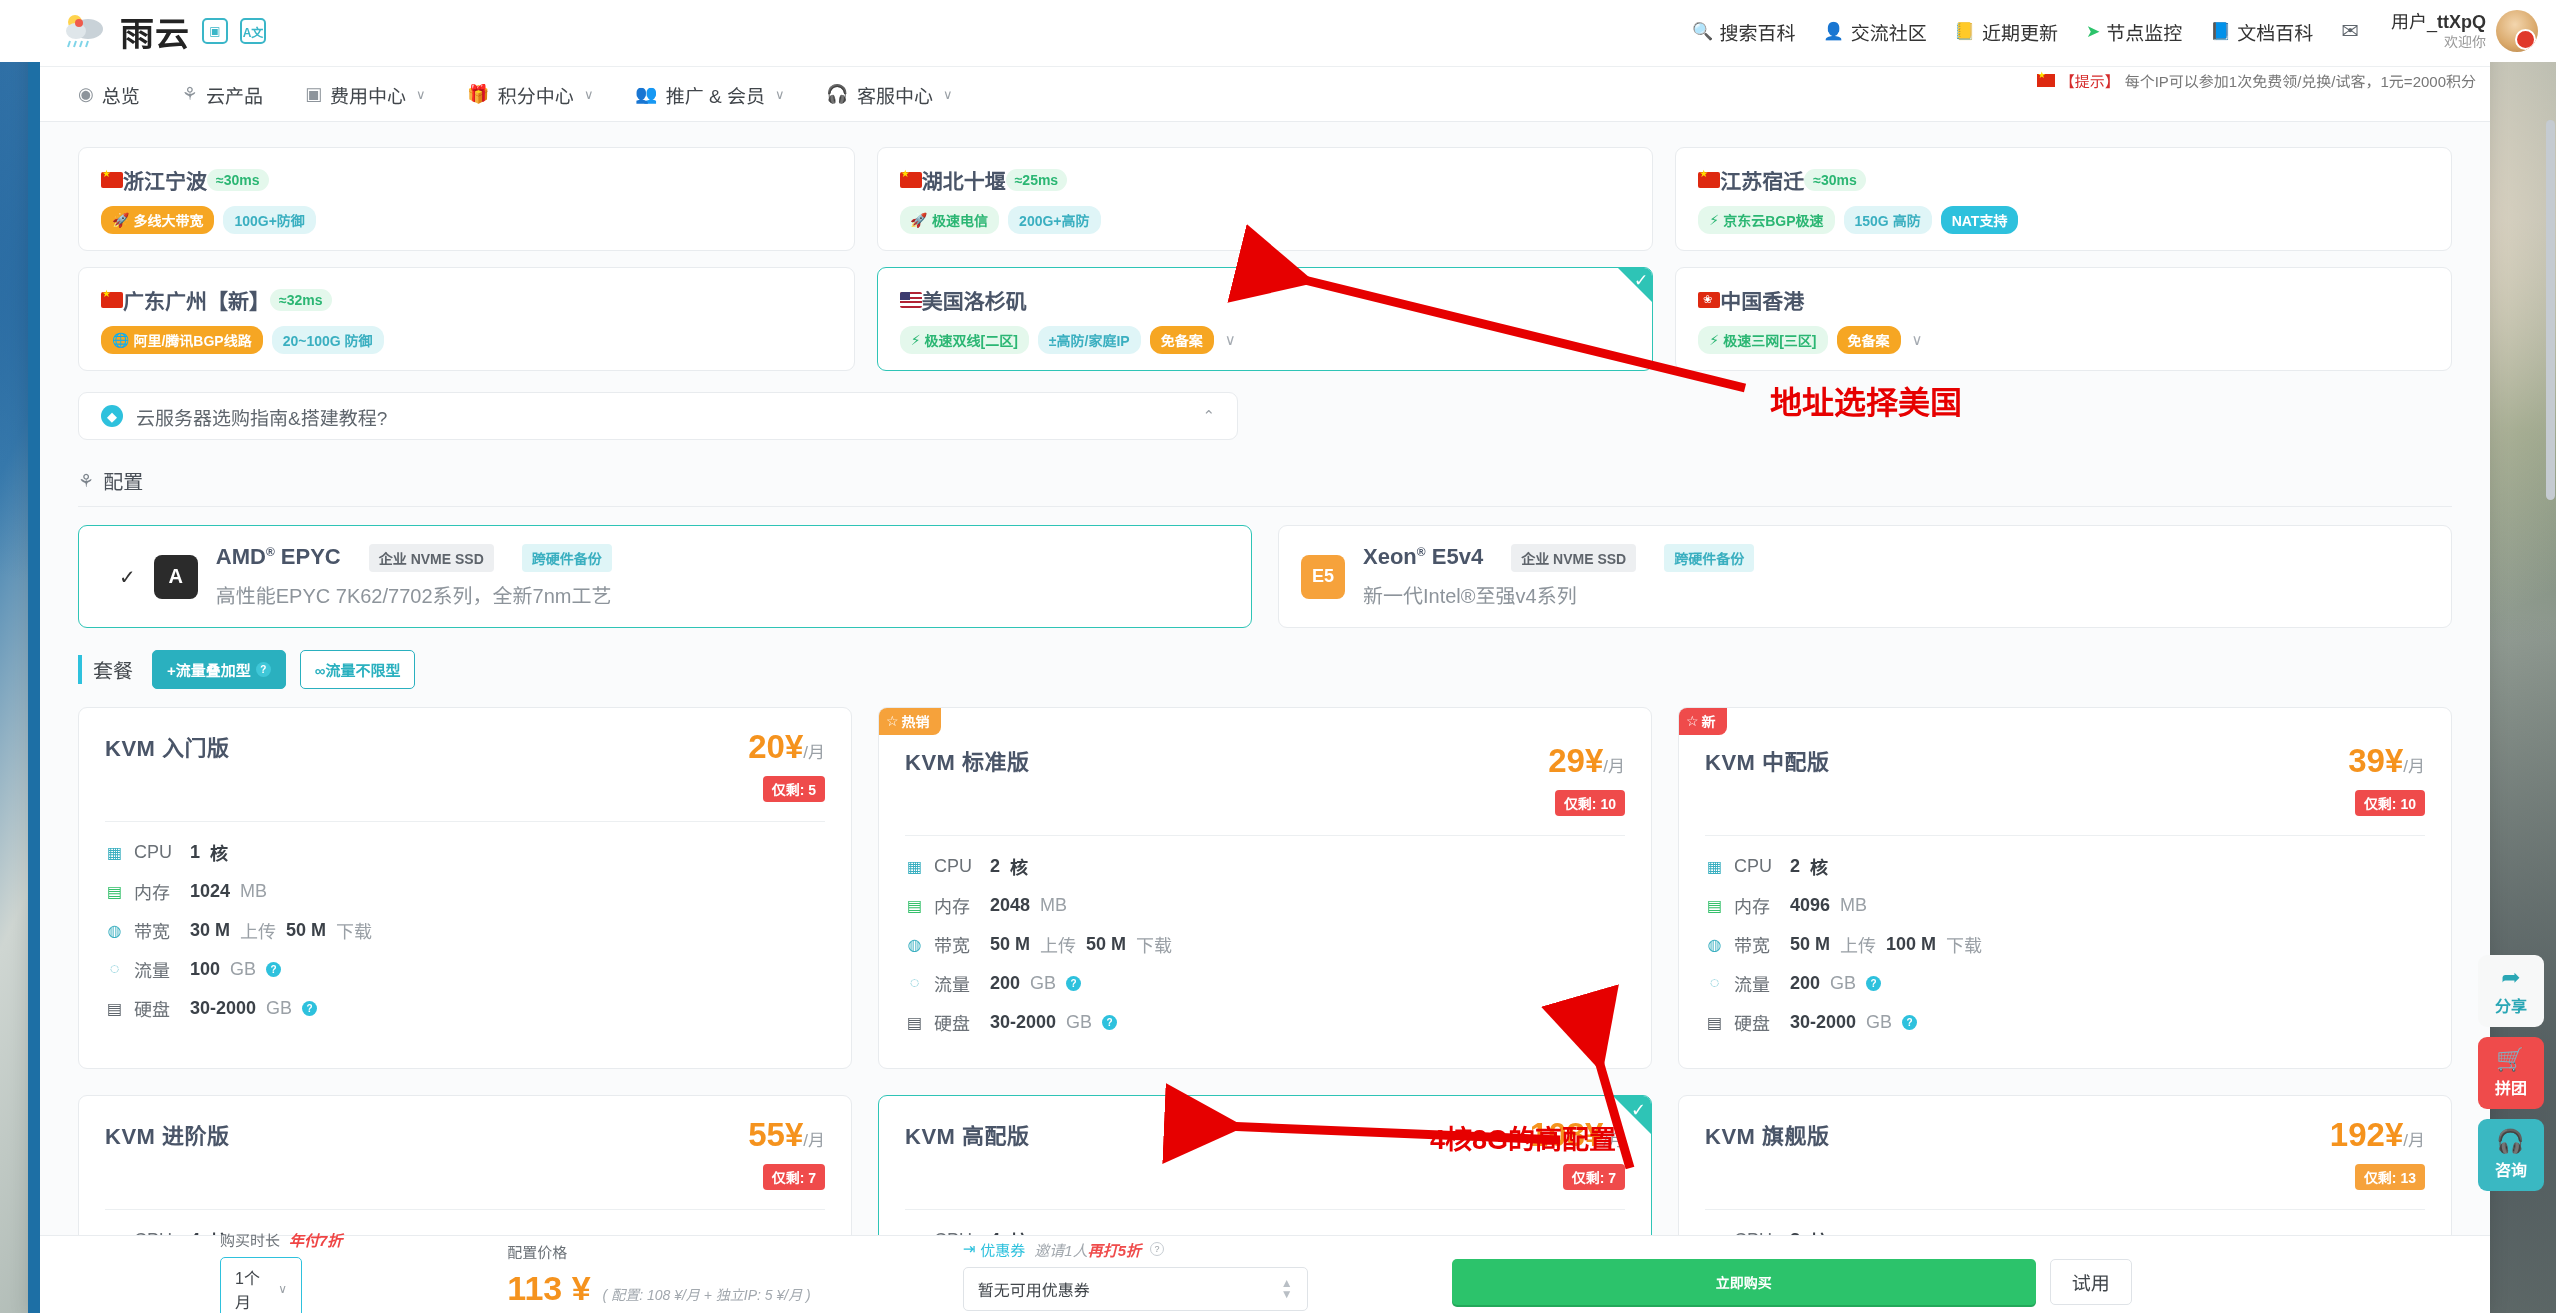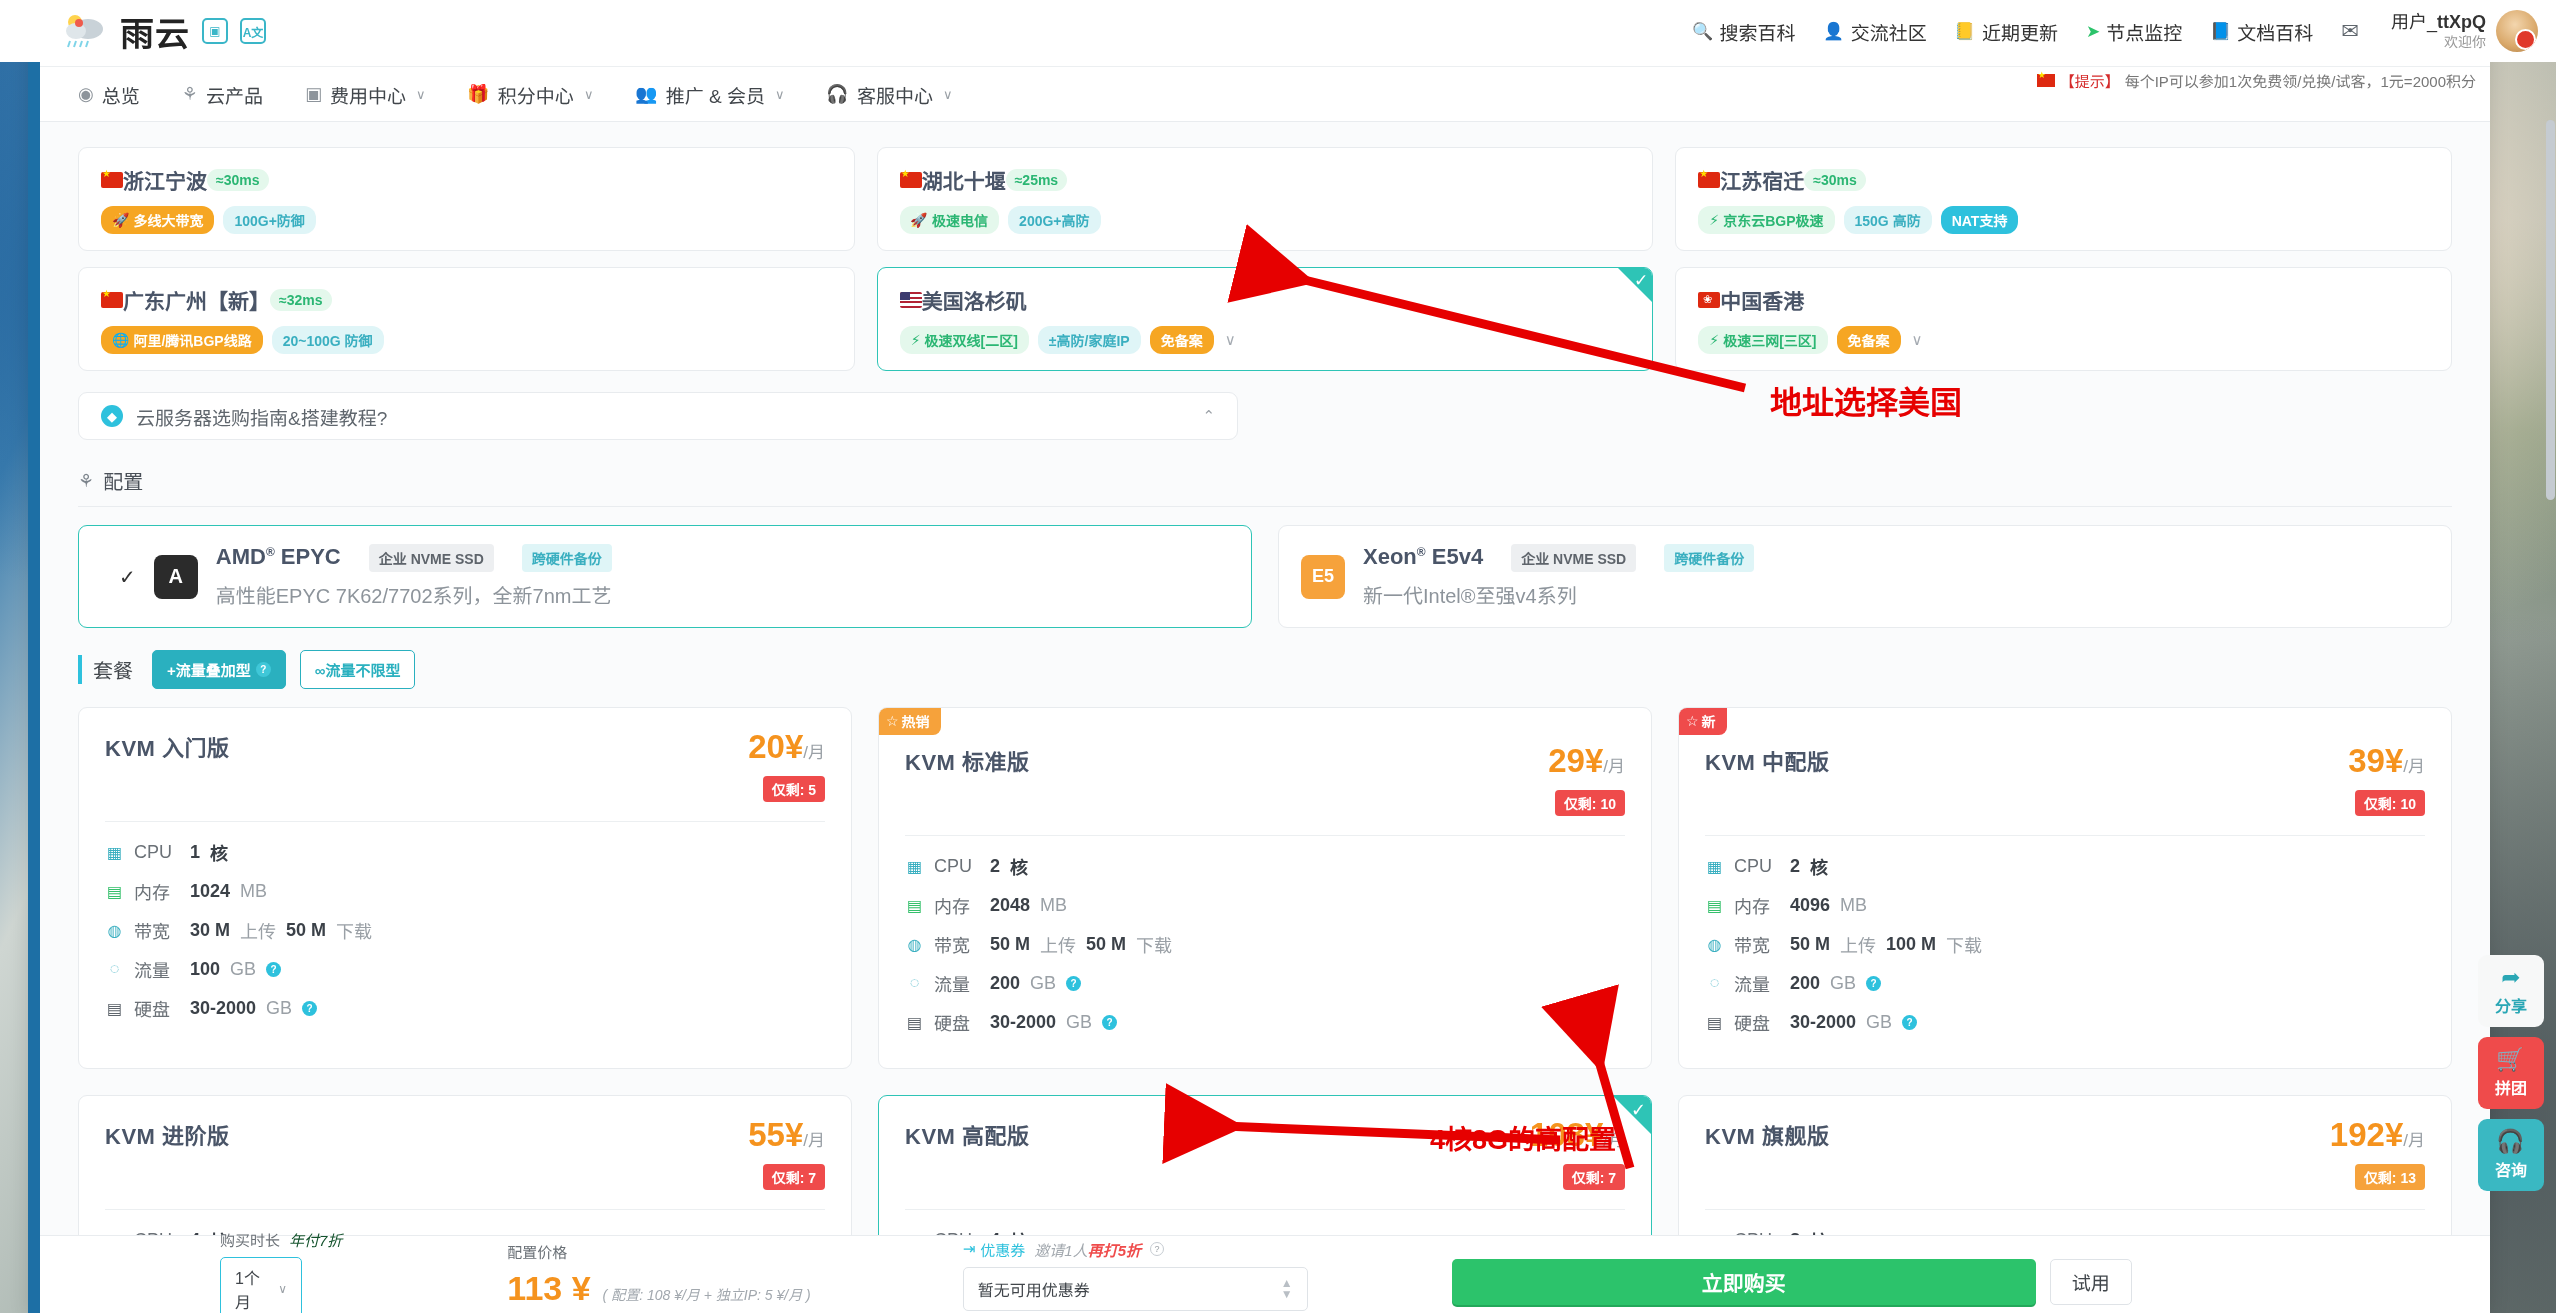--- a/index.html
+++ b/index.html
@@ -253,42 +253,42 @@
   .spec-unit { color: #9aa0a6; font-weight: normal; }
 
   
   .bottombar {
     position: absolute; left: 12px; right: 0; bottom: 0; height: 78px;
     background: #fff; border-top: 1px solid #e9ecef; display: flex; align-items: center;
     padding: 0 12px; gap: 0; z-index: 30;
   }
   .bb-col { display: flex; flex-direction: column; justify-content: center; }
   .bb-label { font-size: 15px; color: #6b7177; display: flex; align-items: center; gap: 9px; margin-bottom: 7px; }
-  .bb-discount { color: #14532d; font-style: italic; font-weight: normal; }
+  .bb-discount { color: #ef4444; font-style: italic; font-weight: bold; }
   .duration-select {
     border: 1px solid #2ec1dd; border-radius: 5px; padding: 7px 14px; font-size: 16px; color: #41464b;
     display: inline-flex; align-items: center; gap: 9px; background: #fff; cursor: pointer; width: 82px;
   }
   .price-line { display: flex; align-items: baseline; gap: 12px; }
   .price-big { font-size: 34px; color: #f5931e; font-weight: bold; }
   .price-note { font-size: 14px; color: #a2a8ae; font-style: italic; }
   .coupon-sel {
     border: 1px solid #dfe3e7; border-radius: 5px; background: #fff; font-size: 16px; color: #41464b;
     padding: 9px 14px; width: 345px; display: flex; align-items: center; cursor: pointer;
   }
   .coupon-arrows { margin-left: auto; color: #b9bfc5; font-size: 12px; line-height: .85; text-align: center; }
   .link-coupon { color: #2ec1dd; display: inline-flex; align-items: center; gap: 5px; }
   .invite-note { color: #a2a8ae; font-style: italic; }
   .invite-note b { color: #ef4b4b; }
   .tiny-q {
     width: 14px; height: 14px; border-radius: 50%; border: 1px solid #c6ccd2; color: #9aa0a6;
     font-size: 9px; display: inline-flex; align-items: center; justify-content: center;
   }
   .buy-btn {
-    background: #2cc36b; color: #fff; font-size: 21px; font-weight: bold; border: none; border-radius: 5px;
+    background: #2cc36b; color: #fff; font-size: 14px; font-weight: bold; border: none; border-radius: 5px;
     width: 584px; height: 46px; cursor: pointer; box-shadow: 0 2px 0 #23a85a;
   }
   .try-btn {
     background: #fff; color: #41464b; font-size: 19px; border: 1px solid #dfe3e7; border-radius: 5px;
     width: 82px; height: 46px; cursor: pointer;
   }
 
   
   .rail { position: absolute; right: 6px; top: 955px; width: 72px; z-index: 45; }
   .rail-btn {

